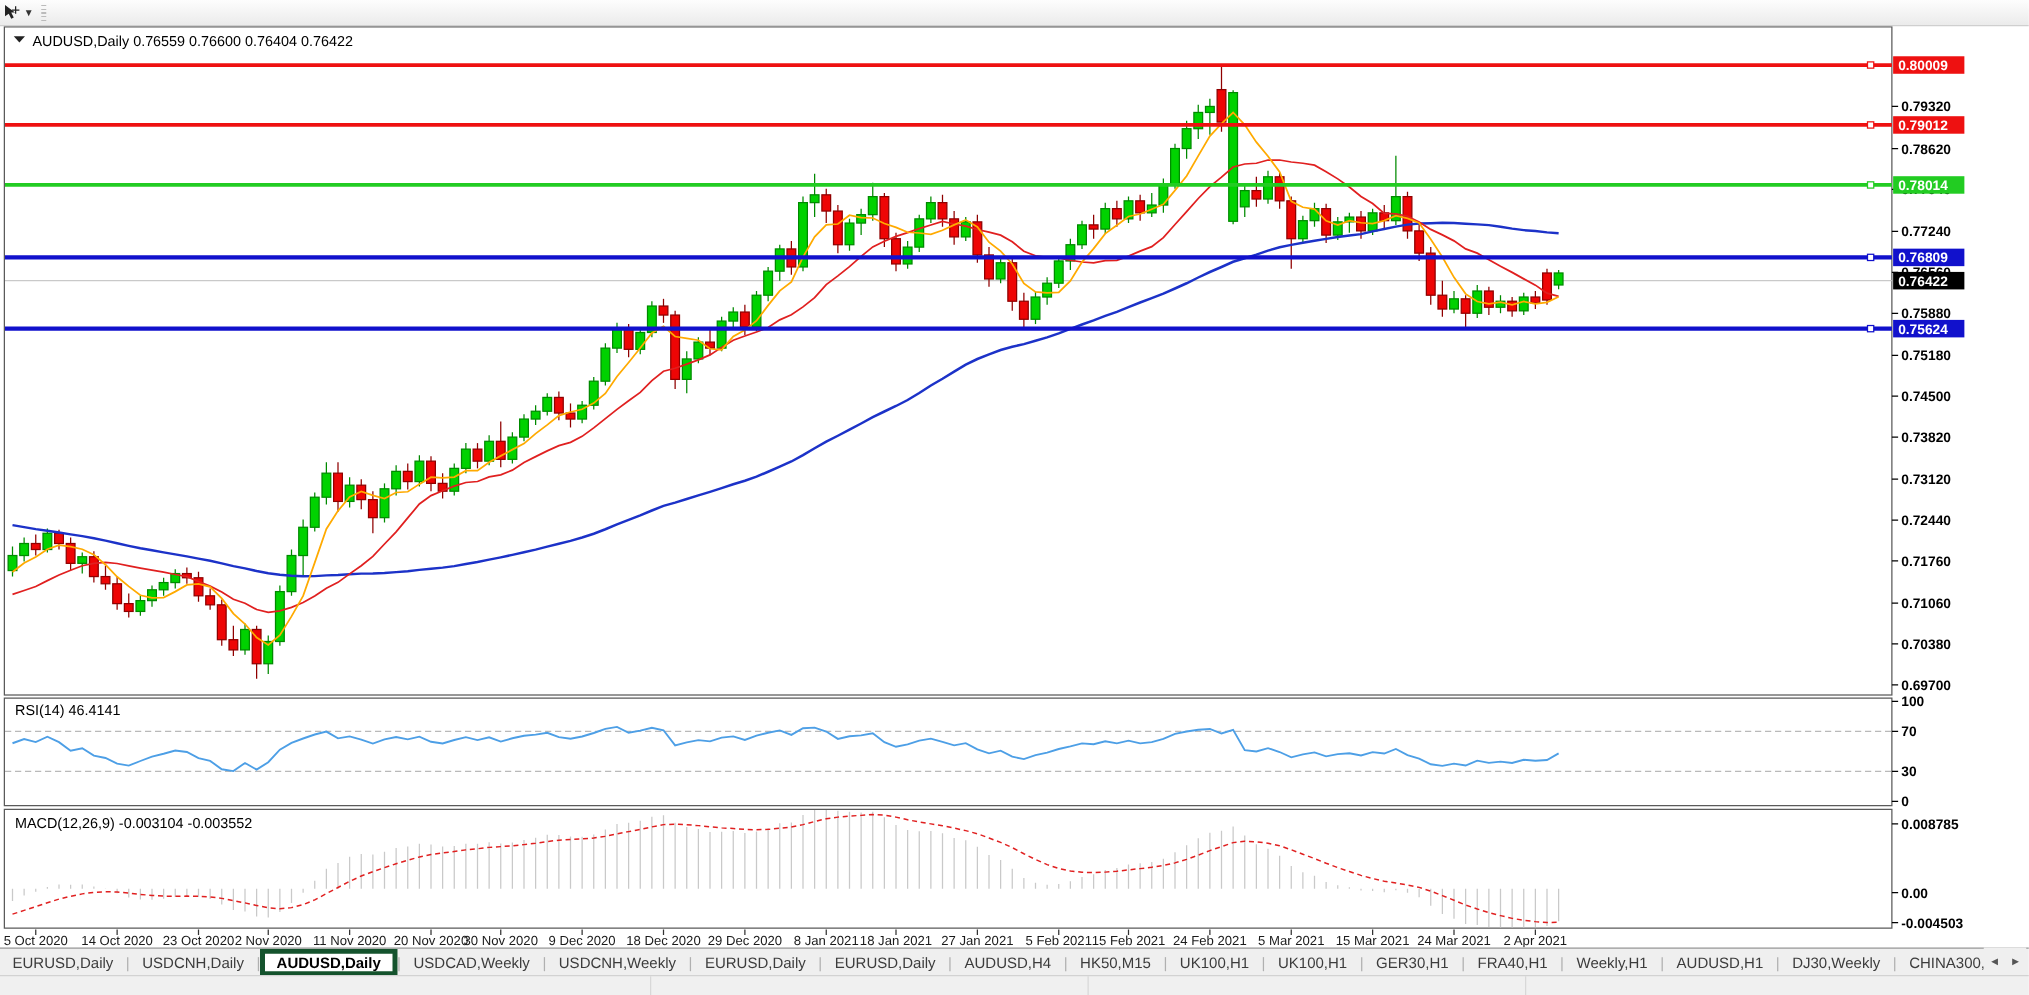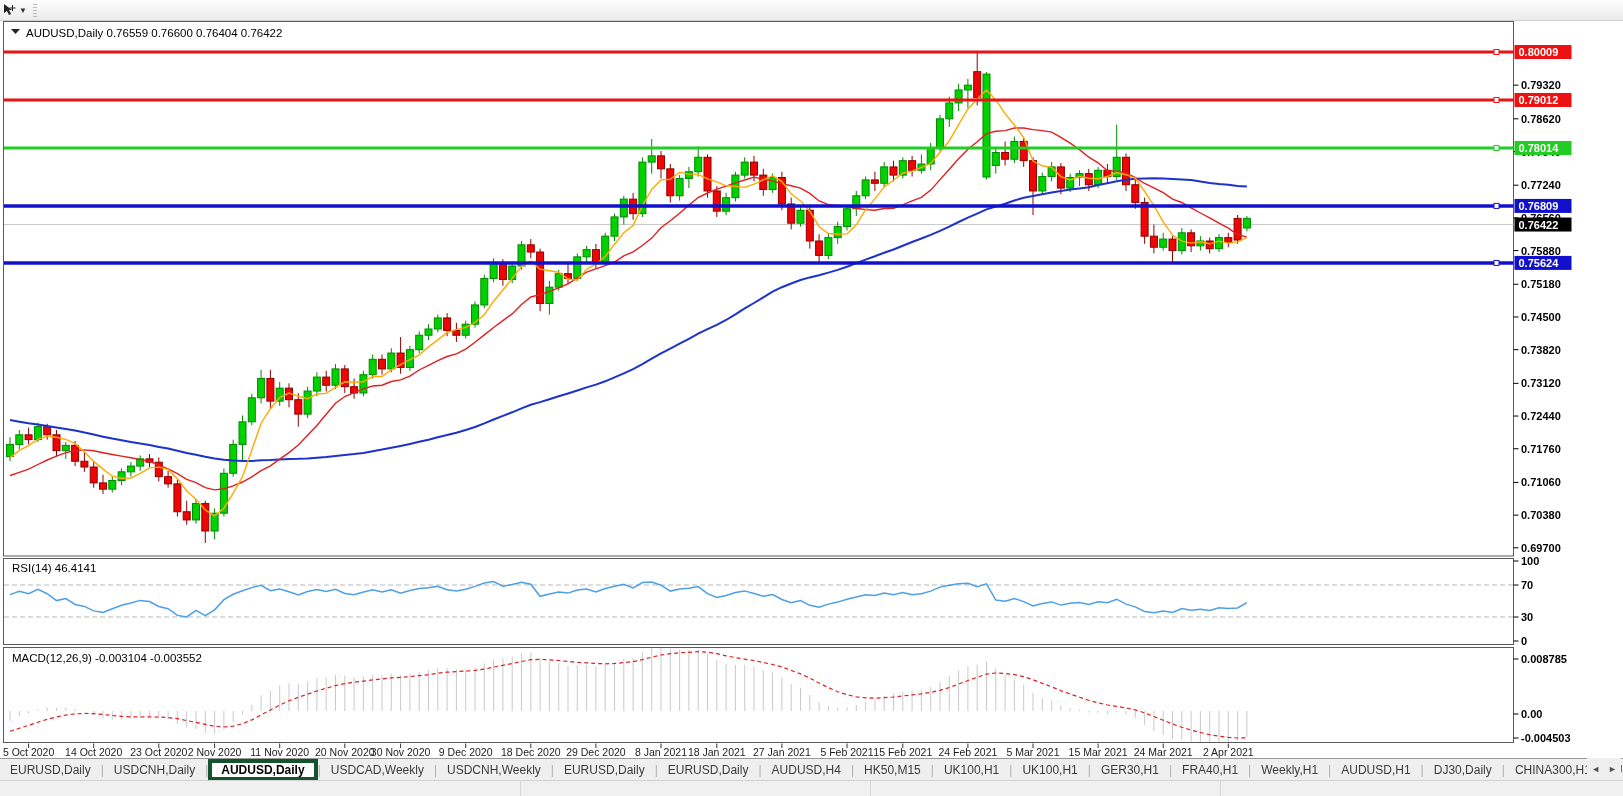--- a/index.html
+++ b/index.html
@@ -617,21 +617,21 @@
     <span class="tab">UK100,H1</span>
     <span class="tabsep">|</span>
     <span class="tab">GER30,H1</span>
     <span class="tabsep">|</span>
     <span class="tab">FRA40,H1</span>
     <span class="tabsep">|</span>
     <span class="tab">Weekly,H1</span>
     <span class="tabsep">|</span>
     <span class="tab">AUDUSD,H1</span>
     <span class="tabsep">|</span>
-    <span class="tab">DJ30,Daily</span>
+    <span class="tab">DJ30,Weekly</span>
     <span class="tabsep">|</span>
     <span class="tab">CHINA300,H1</span>
     <span class="tabsep">|</span>
     <span class="tab">U</span>
   </div>
 <div id="tab-arrows">
   <span>◄</span>
   <span>►</span>
 </div>
 <div id="bottomstrip">

